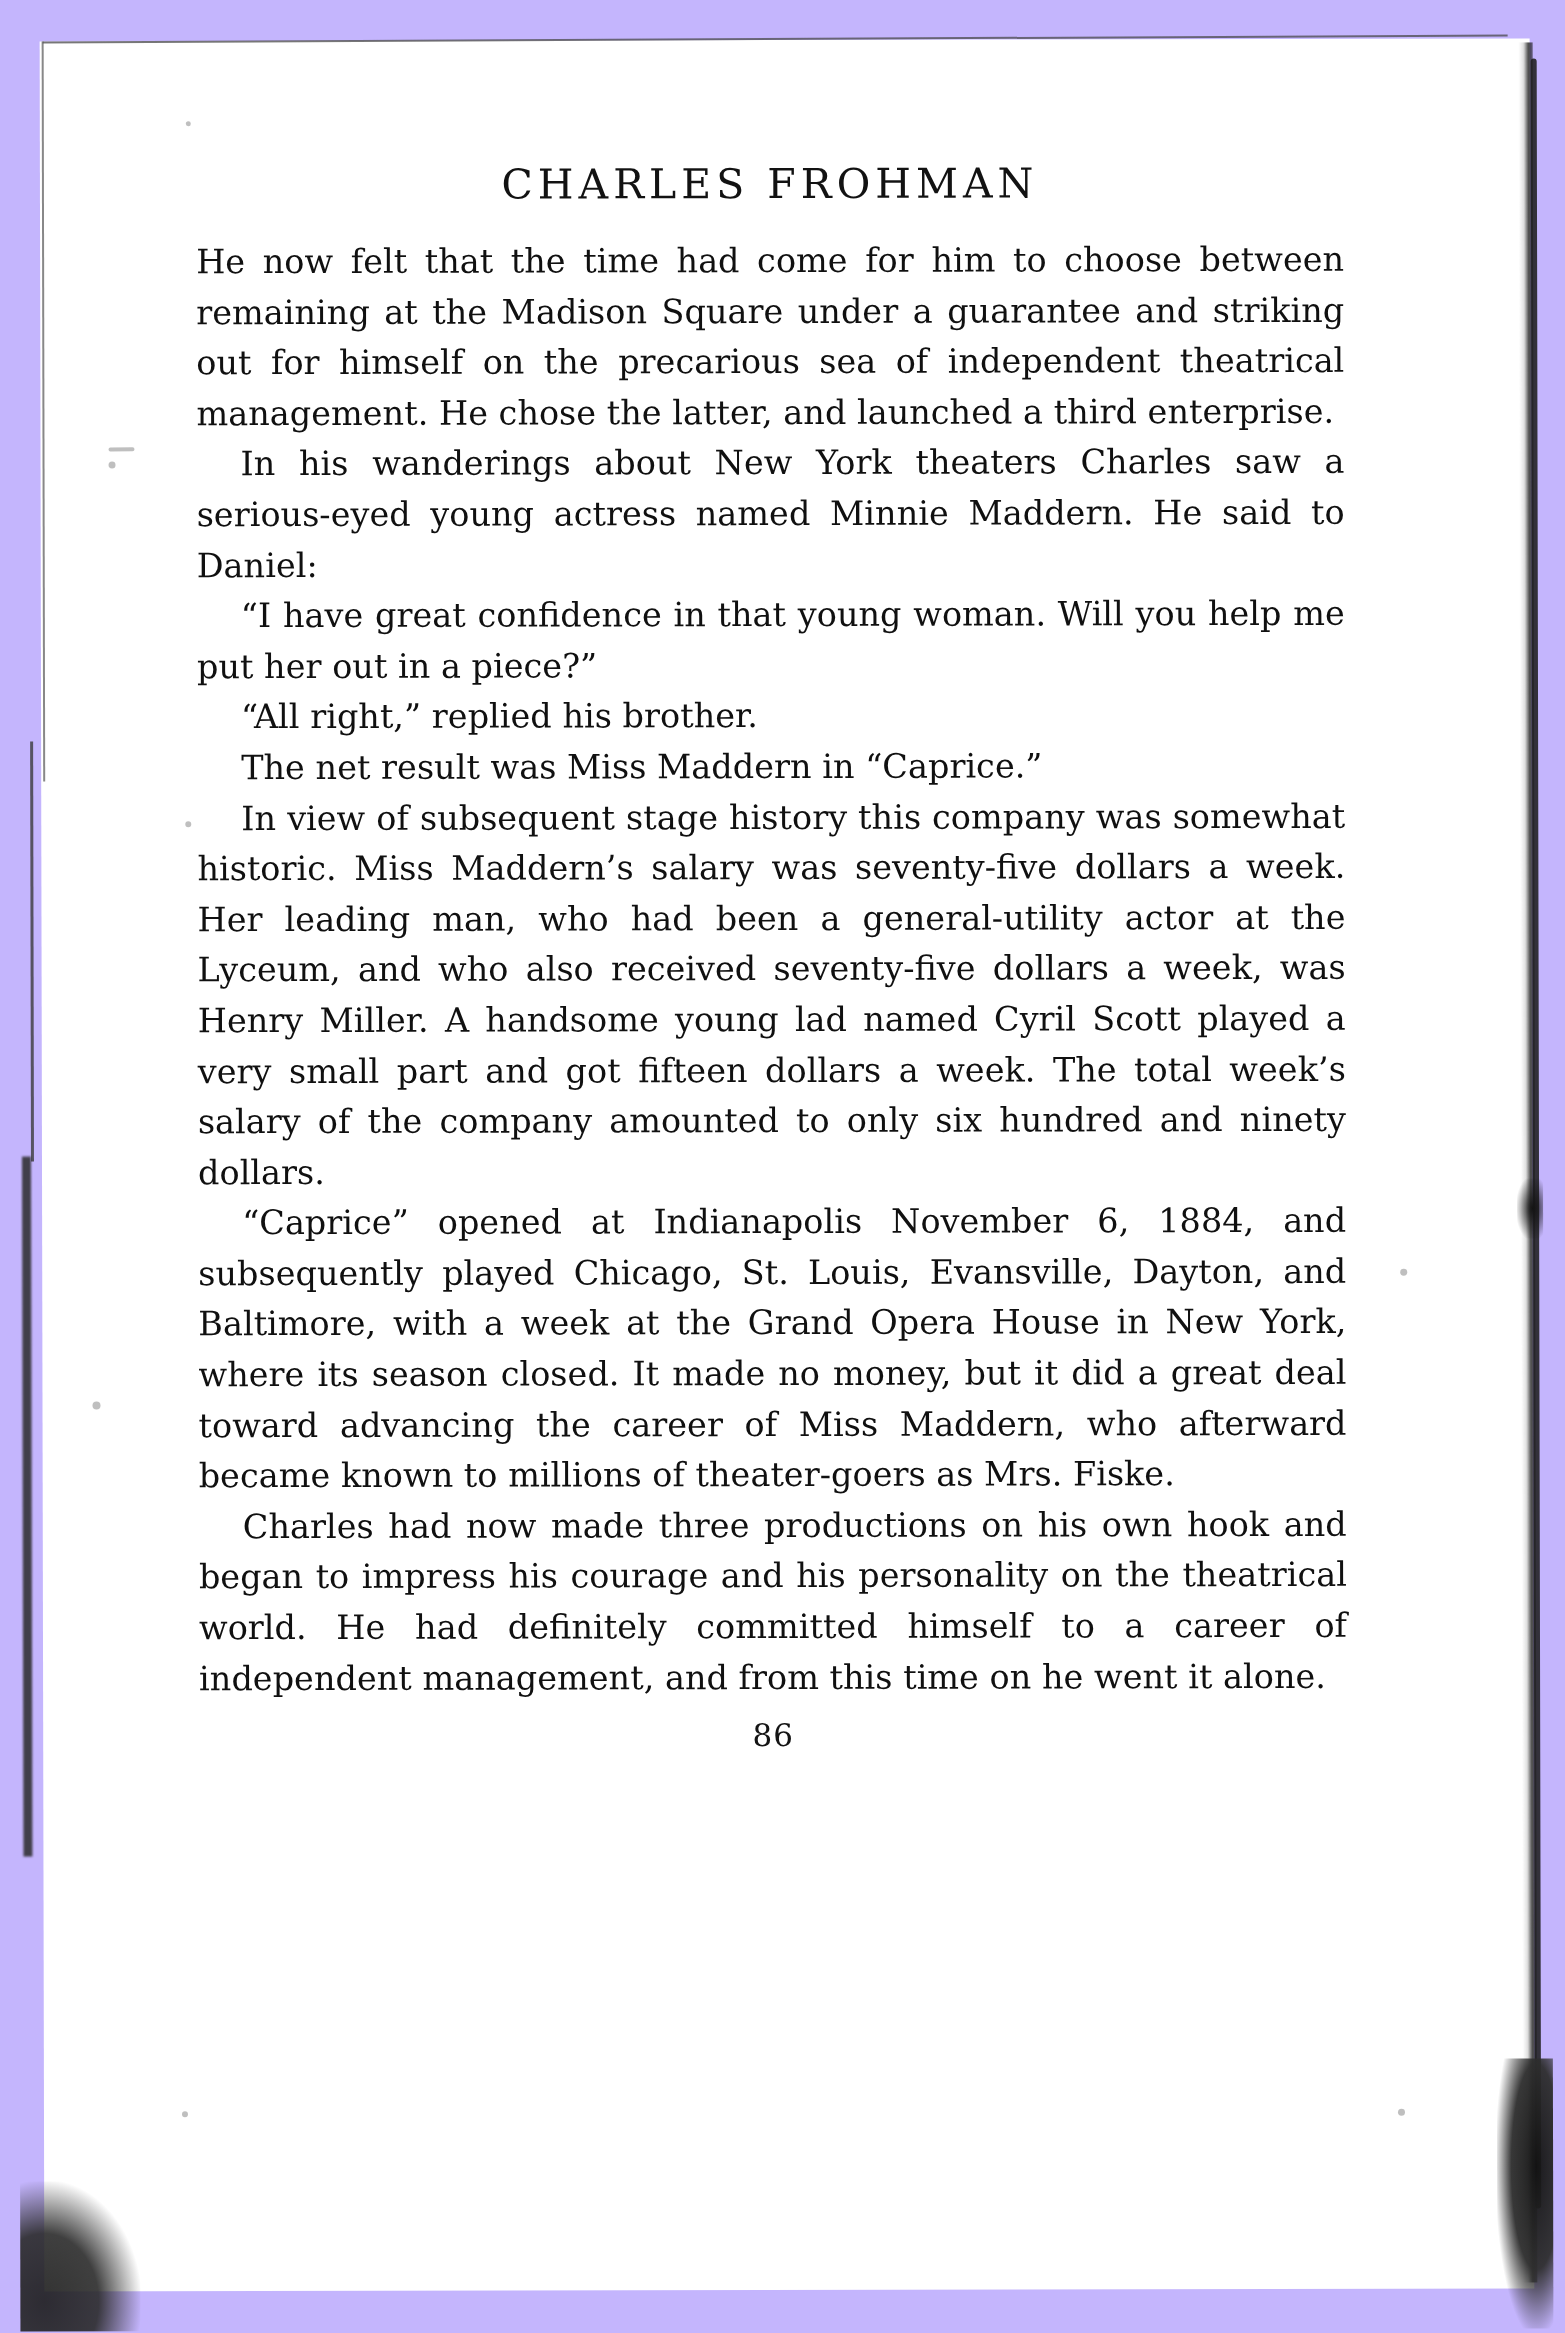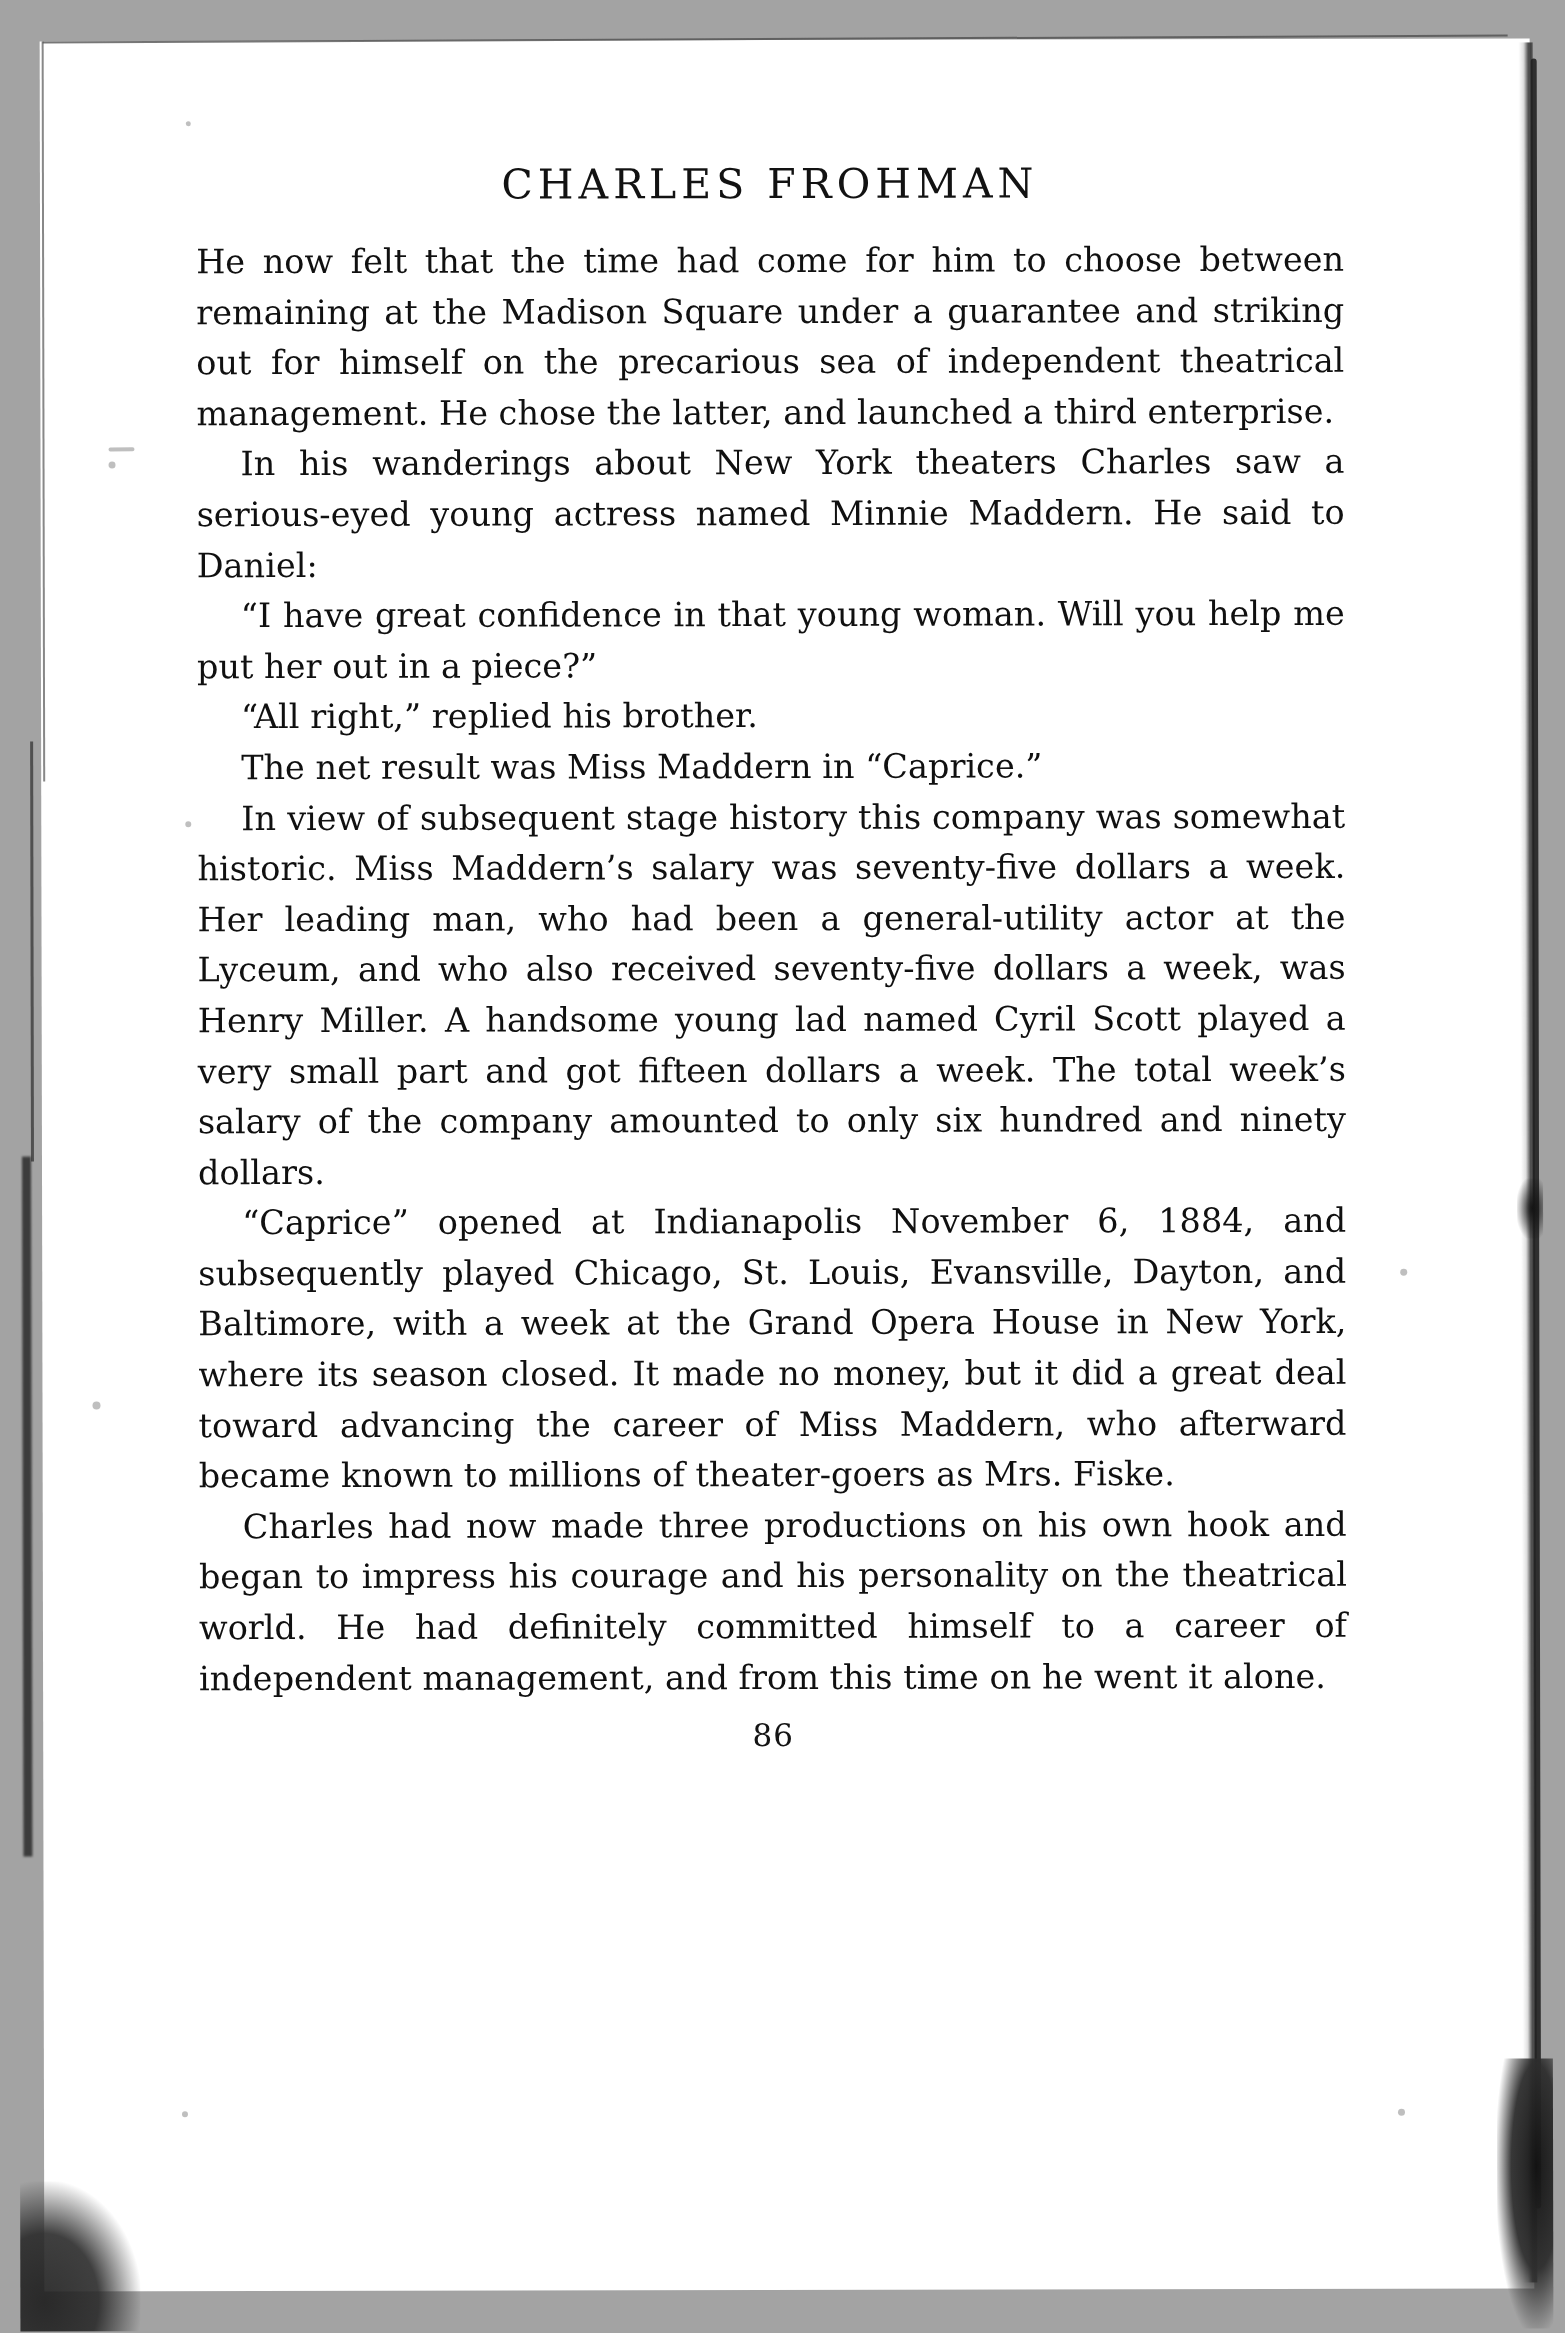--- a/index.html
+++ b/index.html
@@ -10,21 +10,21 @@
   body {
     width: 1565px;
     height: 2333px;
     overflow: hidden;
     font-family: "DejaVu Serif", serif;
   }
   #page {
     position: relative;
     width: 1565px;
     height: 2333px;
-    background: #a3a3a3;
+    background: #c4b5fd;
   }
 
   
   .paper {
     position: absolute;
     left: 42px;
     top: 40px;
     width: 1490px;
     height: 2250px;
     background: #ffffff;

